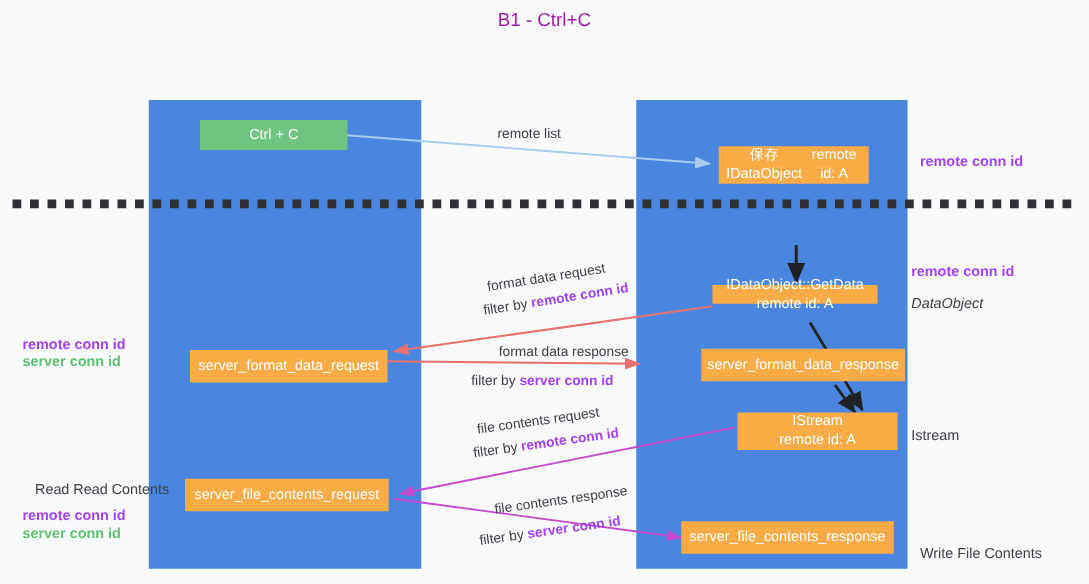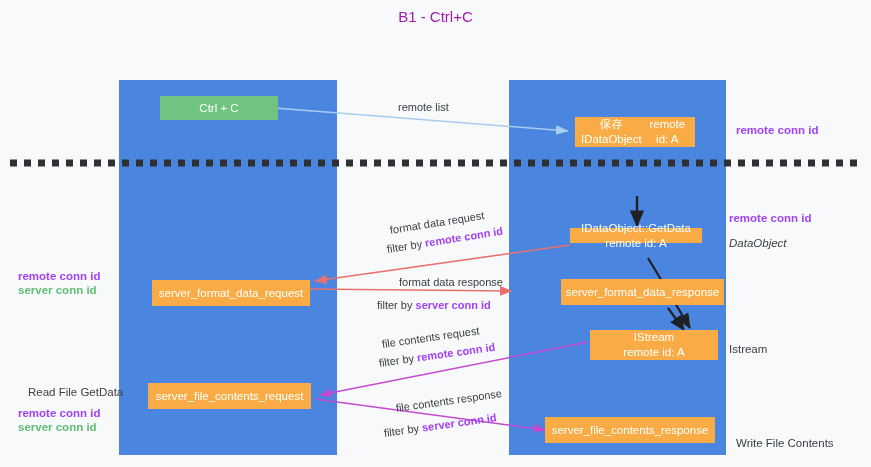--- a/index.html
+++ b/index.html
@@ -152,21 +152,21 @@
   </div>
 
   <div class="edgelabel rot-b" style="left:395px;top:402px;">file contents response</div>
   <div class="edgelabel rot-b" style="left:383px;top:427px;">
     <span>filter by </span><b class="magenta">server conn id</b>
   </div>
 
   <div class="txt sidelabel magenta" style="left:18px;top:269px;">remote conn id</div>
   <div class="txt sidelabel green" style="left:18px;top:283px;">server conn id</div>
 
-  <div class="txt sidelabel plain" style="left:28px;top:385px;">Read File GetData</div>
+  <div class="txt sidelabel plain" style="left:28px;top:385px;">Read Read Contents</div>
   <div class="txt sidelabel magenta" style="left:18px;top:406px;">remote conn id</div>
   <div class="txt sidelabel green" style="left:18px;top:420px;">server conn id</div>
 
   <div class="txt sidelabel magenta" style="left:736px;top:123px;">remote conn id</div>
 
   <div class="txt sidelabel magenta" style="left:729px;top:211px;">remote conn id</div>
   <div class="txt sidelabel plain" style="left:729px;top:236px;font-style:italic;">DataObject</div>
 
   <div class="txt sidelabel plain" style="left:729px;top:342px;">Istream</div>
   <div class="txt sidelabel plain" style="left:736px;top:436px;">Write File Contents</div>

